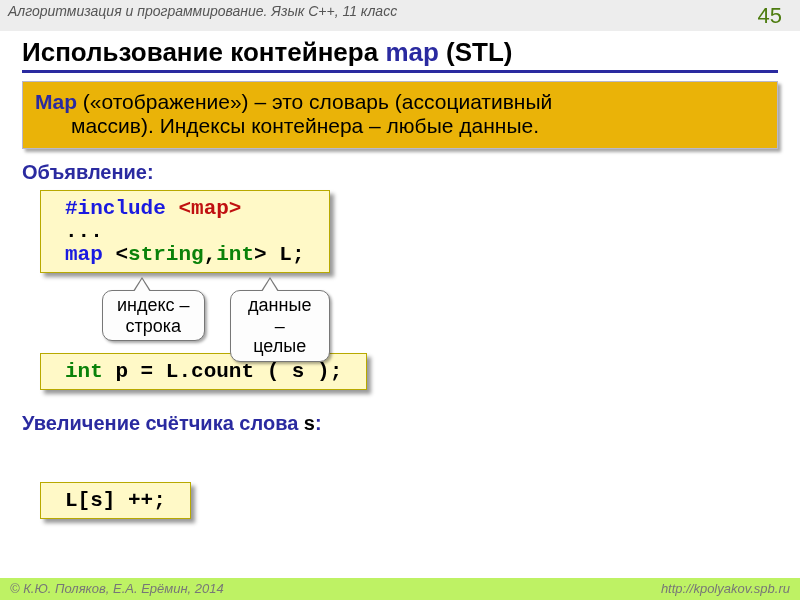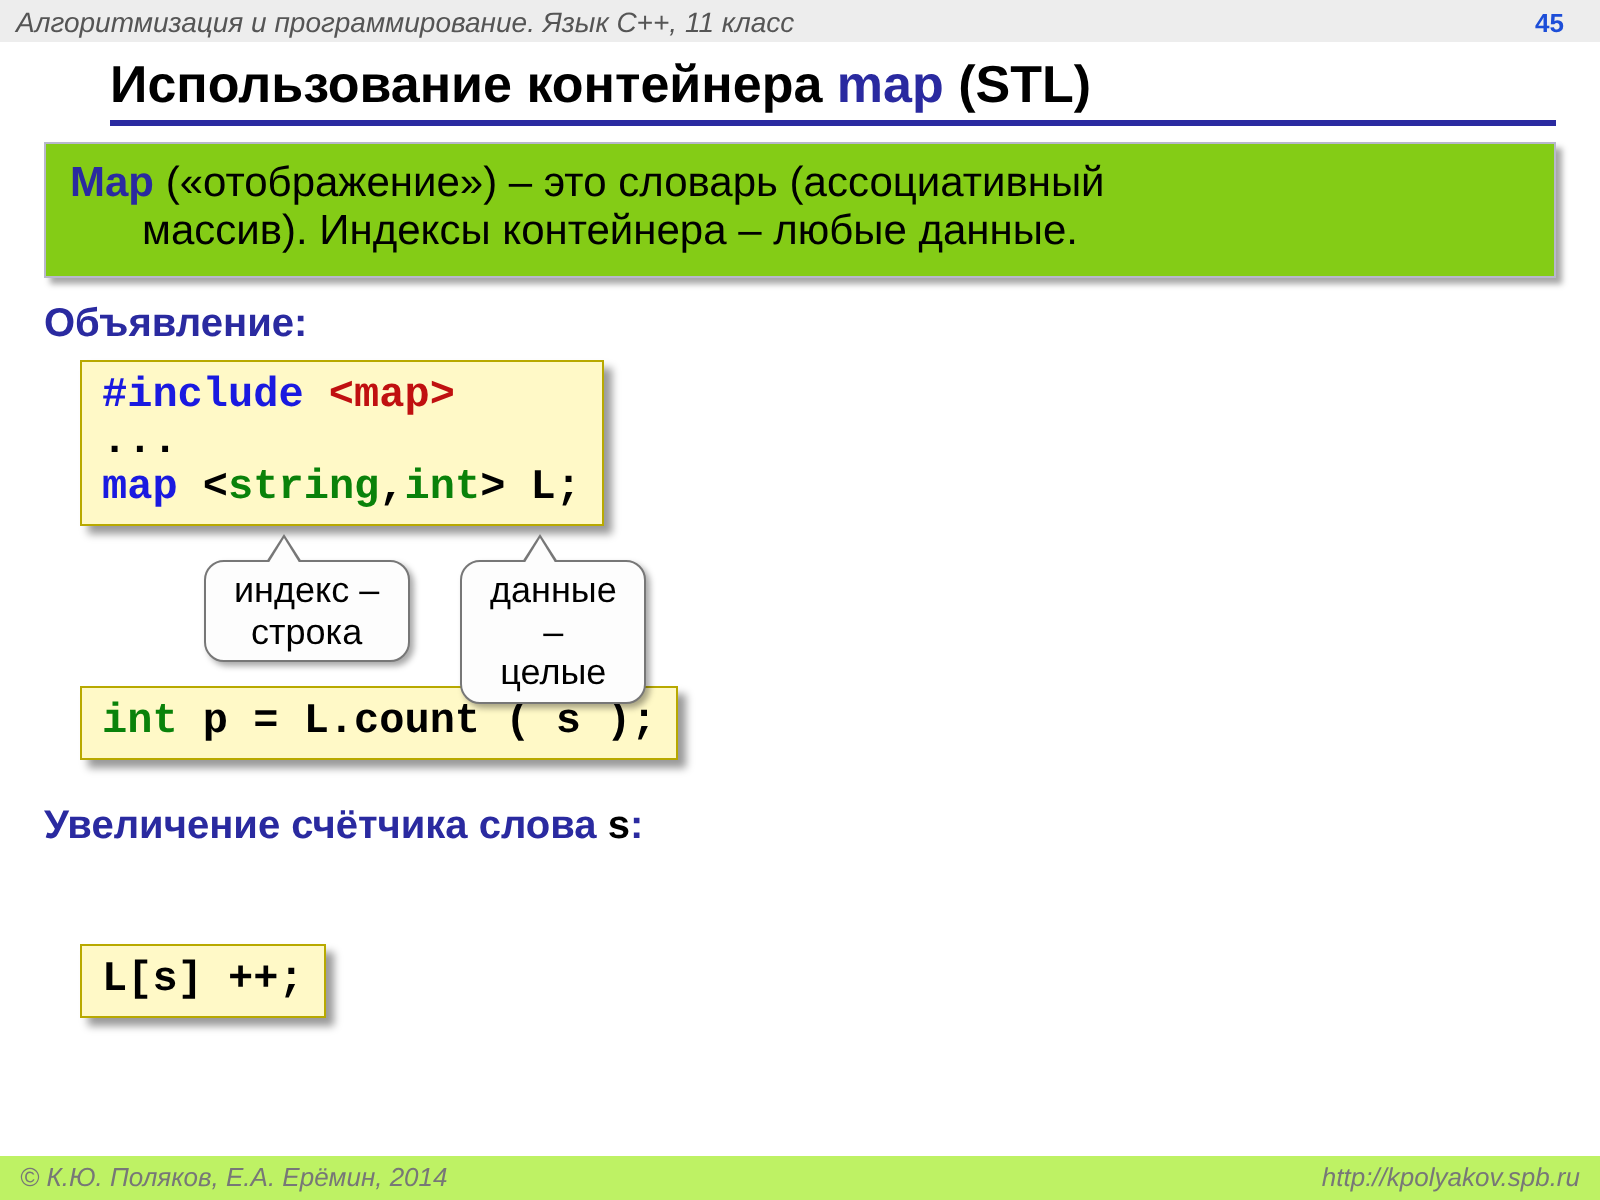--- a/index.html
+++ b/index.html
@@ -11,42 +11,41 @@
     overflow: hidden;
   }
   .topbar {
     background: #ededed;
     color: #555;
     font-style: italic;
     font-size: 14px;
     padding: 3px 8px 2px 8px;
     display: flex;
     justify-content: space-between;
-    align-items: flex-end;
+    align-items: flex-start;
   }
   .topbar .pagenum {
     font-style: normal;
-    font-weight: bold;
-    color: #1d4ed8;
-    font-size: 13px;
+    font-weight: normal;
+    color: #4d7c0f;
+    font-size: 22px;
     padding-right: 10px;
   }
   .slide { padding: 6px 22px 0 22px; }
   .title {
     font-size: 26px;
     font-weight: bold;
     color: #000;
     border-bottom: 3px solid #2a2aa0;
     padding-bottom: 2px;
     margin-bottom: 8px;
-    margin-left: 33px;
   }
   .title .kw { color: #2a2aa0; }
   .defbox {
-    background: #84cc16;
+    background: #eab308;
     border: 1px solid #b8b8cc;
     box-shadow: 3px 3px 3px rgba(0,0,0,0.35);
     padding: 8px 12px 10px 12px;
     font-size: 21px;
     color: #000;
     margin-bottom: 12px;
   }
   .defbox .map { color: #2a2aa0; font-weight: bold; }
   .defbox .line2 { padding-left: 36px; }
   .section {
@@ -56,21 +55,21 @@
     margin: 6px 0 6px 0;
   }
   .codeblock {
     position: relative;
     display: inline-block;
   }
   .codebox {
     background: #fff9c7;
     border: 1px solid #b8a900;
     box-shadow: 4px 4px 4px rgba(0,0,0,0.4);
-    padding: 6px 10px;
+    padding: 6px 24px;
     font-family: "Courier New", monospace;
     font-size: 21px;
     font-weight: bold;
     color: #000;
     display: inline-block;
     white-space: pre;
   }
   .c-blue  { color: #1a1ae0; }
   .c-red   { color: #c01010; }
   .c-green { color: #0a820a; }

